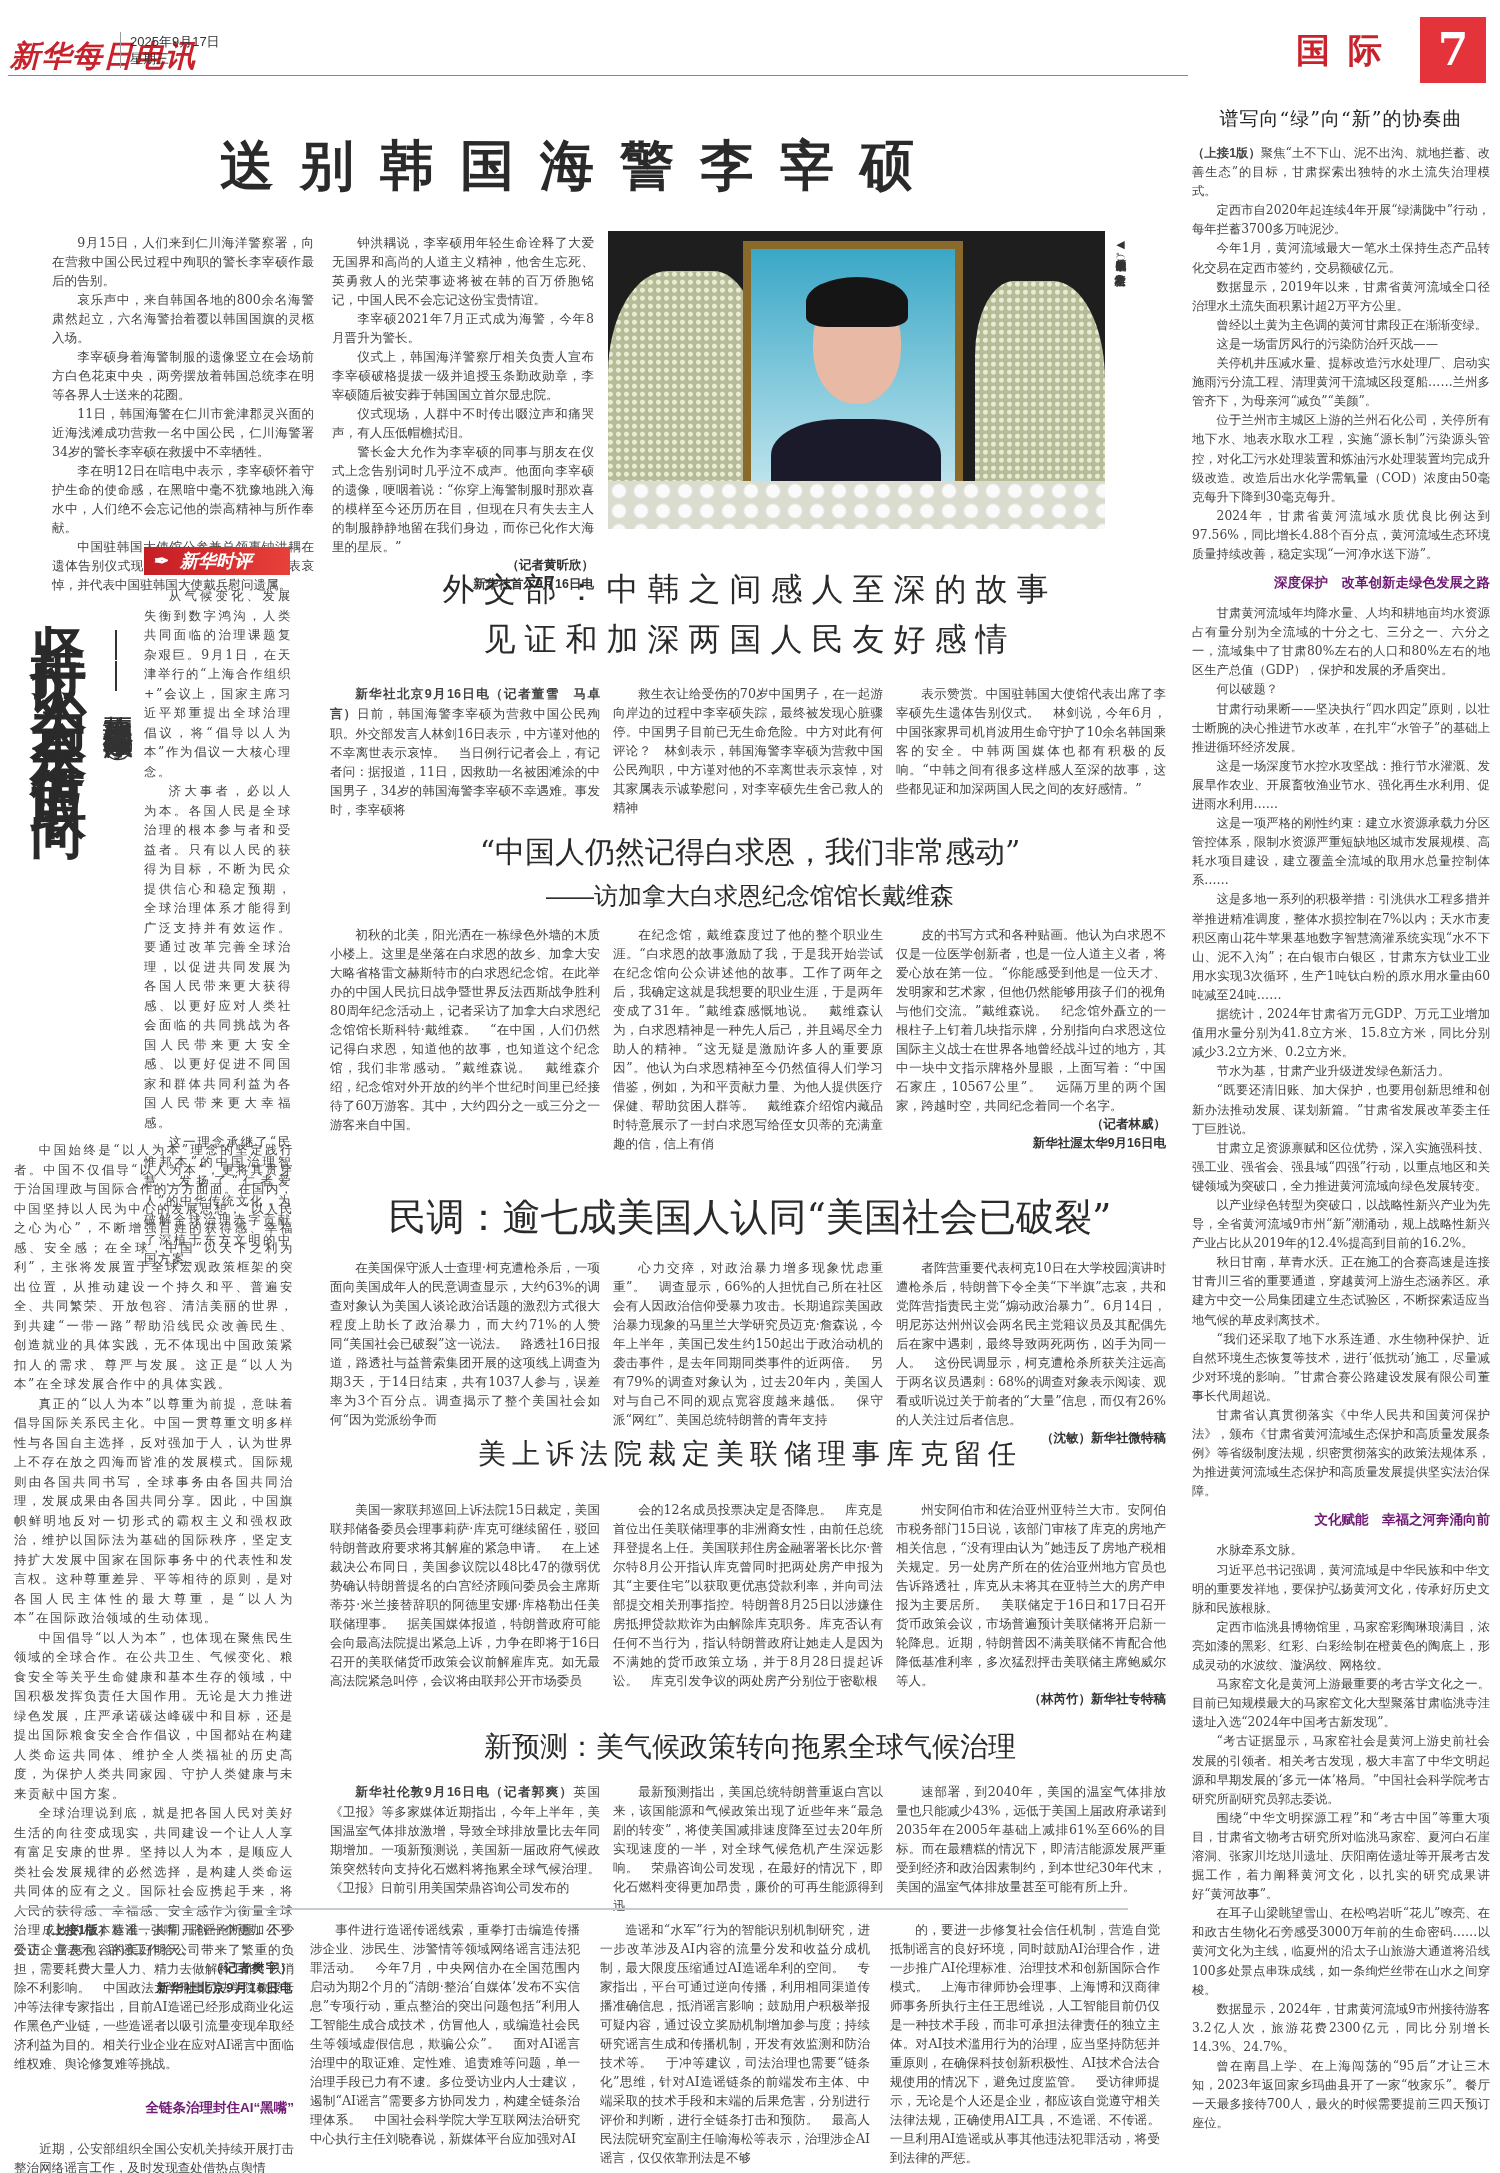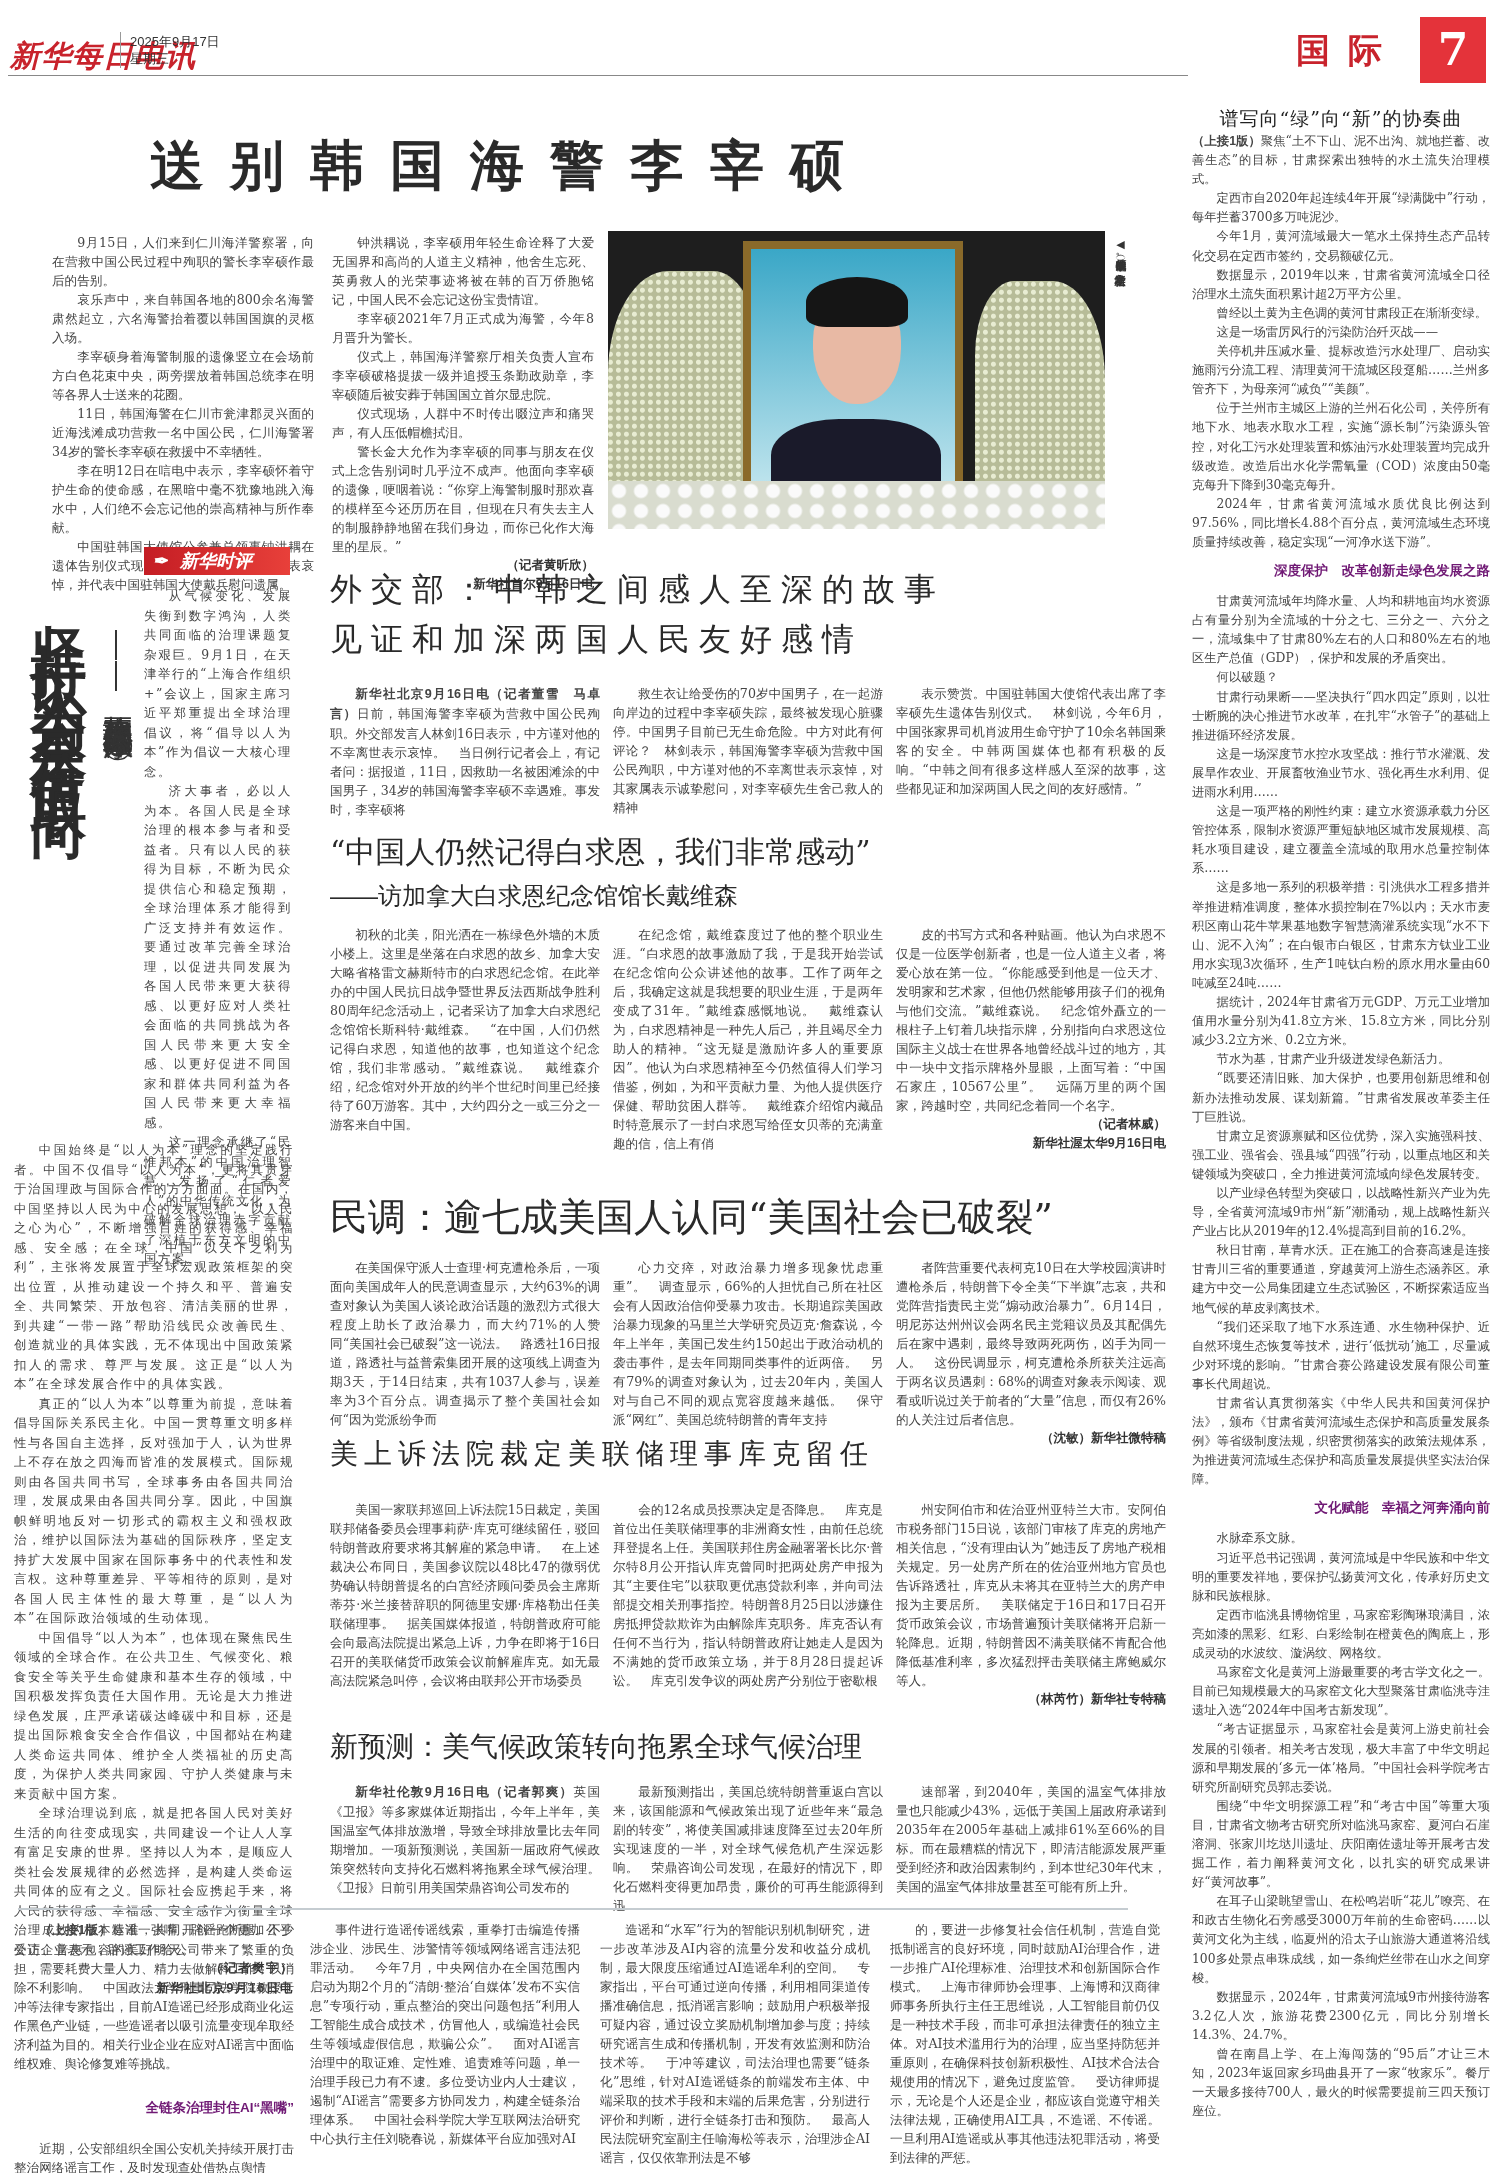--- a/index.html
+++ b/index.html
@@ -7,21 +7,21 @@
 .abs{position:absolute}
 .mast-logo{left:10px;top:36px;font-size:30px;color:#c8232c;font-weight:bold;font-style:italic;letter-spacing:1px;font-family:Liberation Mono, monospace}
 .mast-sep{left:120px;top:32px;width:1px;height:36px;background:#999}
 .mast-date{left:130px;top:33px;font-size:13px;color:#333;font-family:"Liberation Sans",sans-serif;line-height:17px}
 .mast-rule{left:8px;top:75px;width:1180px;height:1px;background:#888}
 .sect{left:1296px;top:28px;font-size:34px;color:#c8232c;font-weight:bold;letter-spacing:18px}
 .pageno{left:1420px;top:17px;width:66px;height:66px;background:#e4333a;color:#fff;font-size:44px;font-weight:bold;text-align:center;line-height:66px}
 p{font-size:12.6px;line-height:19px;text-indent:2em;text-align:justify;color:#444}
 .col{position:absolute}
 .byline{text-align:right;font-family:"Liberation Sans",sans-serif;font-weight:bold;font-size:12.5px;color:#333;text-indent:0}
-.hl{position:absolute;text-align:left;color:#2a2a2a}
+.hl{position:absolute;text-align:center;color:#2a2a2a}
 .h-main{left:150px;top:130px;width:860px;font-size:54px;font-weight:900;letter-spacing:26px}
 .photo{left:608px;top:231px;width:497px;height:298px;background:#1e1e1e;overflow:hidden}
 .flowers-l{left:0;top:40px;width:150px;height:258px;background:radial-gradient(circle at 30% 40%,#e8ecd2 0 2px,transparent 3px) 0 0/8px 8px,#b7bc98;border-radius:40% 30% 0 0}
 .flowers-r{right:0;top:50px;width:130px;height:248px;background:radial-gradient(circle at 30% 40%,#e8ecd2 0 2px,transparent 3px) 0 0/8px 8px,#b7bc98;border-radius:30% 40% 0 0}
 .frame{left:135px;top:10px;width:220px;height:265px;border:8px solid #8a6a2a;background:linear-gradient(#3aa7c7,#c5e7ef)}
 .face{left:62px;top:40px;width:88px;height:115px;background:#e8b9a4;border-radius:45% 45% 48% 48%}
 .hair{left:55px;top:28px;width:102px;height:50px;background:#151515;border-radius:50% 50% 20% 20%}
 .uniform{left:20px;top:170px;width:170px;height:90px;background:#1a1a2a;border-radius:40% 40% 0 0}
 .lilies{left:0;top:250px;width:497px;height:48px;background:radial-gradient(circle,#fafafa 0 6px,transparent 8px) 0 0/22px 20px,#d9dccf}
 .caption{left:1108px;top:238px;width:20px;font-size:11px;writing-mode:vertical-rl;color:#333;line-height:16px}
@@ -174,21 +174,21 @@
   </div>
 <div class="col" style="left:600px;top:1920px;width:270px">
     <p>造谣和“水军”行为的智能识别机制研究，进一步改革涉及AI内容的流量分发和收益分成机制，最大限度压缩通过AI造谣牟利的空间。　专家指出，平台可通过逆向传播，利用相同渠道传播准确信息，抵消谣言影响；鼓励用户积极举报可疑内容，通过设立奖励机制增加参与度；持续研究谣言生成和传播机制，开发有效监测和防治技术等。　于冲等建议，司法治理也需要“链条化”思维，针对AI造谣链条的前端发布主体、中端采取的技术手段和末端的后果危害，分别进行评价和判断，进行全链条打击和预防。　最高人民法院研究室副主任喻海松等表示，治理涉企AI谣言，仅仅依靠刑法是不够</p>
   </div>
 <div class="col" style="left:890px;top:1920px;width:270px">
     <p>的，要进一步修复社会信任机制，营造自觉抵制谣言的良好环境，同时鼓励AI治理合作，进一步推广AI伦理标准、治理技术和创新国际合作模式。　上海市律师协会理事、上海博和汉商律师事务所执行主任王思维说，人工智能目前仍仅是一种技术手段，而非可承担法律责任的独立主体。对AI技术滥用行为的治理，应当坚持防惩并重原则，在确保科技创新积极性、AI技术合法合规使用的情况下，避免过度监管。　受访律师提示，无论是个人还是企业，都应该自觉遵守相关法律法规，正确使用AI工具，不造谣、不传谣。一旦利用AI造谣或从事其他违法犯罪活动，将受到法律的严惩。</p>
   </div>
 
 <div class="col r" style="left:1192px;top:106px;width:298px">
   <div class="rhd">谱写向“绿”向“新”的协奏曲</div>
-  <p style="margin-top:0;text-indent:0"><b style="font-family:'Liberation Sans',sans-serif">（上接1版）</b><span>聚焦“土不下山、泥不出沟、就地拦蓄、改善生态”的目标，甘肃探索出独特的水土流失治理模式。</span></p>
+  <p style="margin-top:12px;text-indent:0"><b style="font-family:'Liberation Sans',sans-serif">（上接1版）</b><span>聚焦“土不下山、泥不出沟、就地拦蓄、改善生态”的目标，甘肃探索出独特的水土流失治理模式。</span></p>
   <p>定西市自2020年起连续4年开展“绿满陇中”行动，每年拦蓄3700多万吨泥沙。</p>
   <p>今年1月，黄河流域最大一笔水土保持生态产品转化交易在定西市签约，交易额破亿元。</p>
   <p>数据显示，2019年以来，甘肃省黄河流域全口径治理水土流失面积累计超2万平方公里。</p>
   <p>曾经以土黄为主色调的黄河甘肃段正在渐渐变绿。</p>
   <p>这是一场雷厉风行的污染防治歼灭战——</p>
   <p>关停机井压减水量、提标改造污水处理厂、启动实施雨污分流工程、清理黄河干流城区段趸船……兰州多管齐下，为母亲河“减负”“美颜”。</p>
   <p>位于兰州市主城区上游的兰州石化公司，关停所有地下水、地表水取水工程，实施“源长制”污染源头管控，对化工污水处理装置和炼油污水处理装置均完成升级改造。改造后出水化学需氧量（COD）浓度由50毫克每升下降到30毫克每升。</p>
   <p>2024年，甘肃省黄河流域水质优良比例达到97.56%，同比增长4.88个百分点，黄河流域生态环境质量持续改善，稳定实现“一河净水送下游”。</p>
   <div class="sidehd" style="margin:10px 0 12px">深度保护　改革创新走绿色发展之路</div>
   <p>甘肃黄河流域年均降水量、人均和耕地亩均水资源占有量分别为全流域的十分之七、三分之一、六分之一，流域集中了甘肃80%左右的人口和80%左右的地区生产总值（GDP），保护和发展的矛盾突出。</p>

